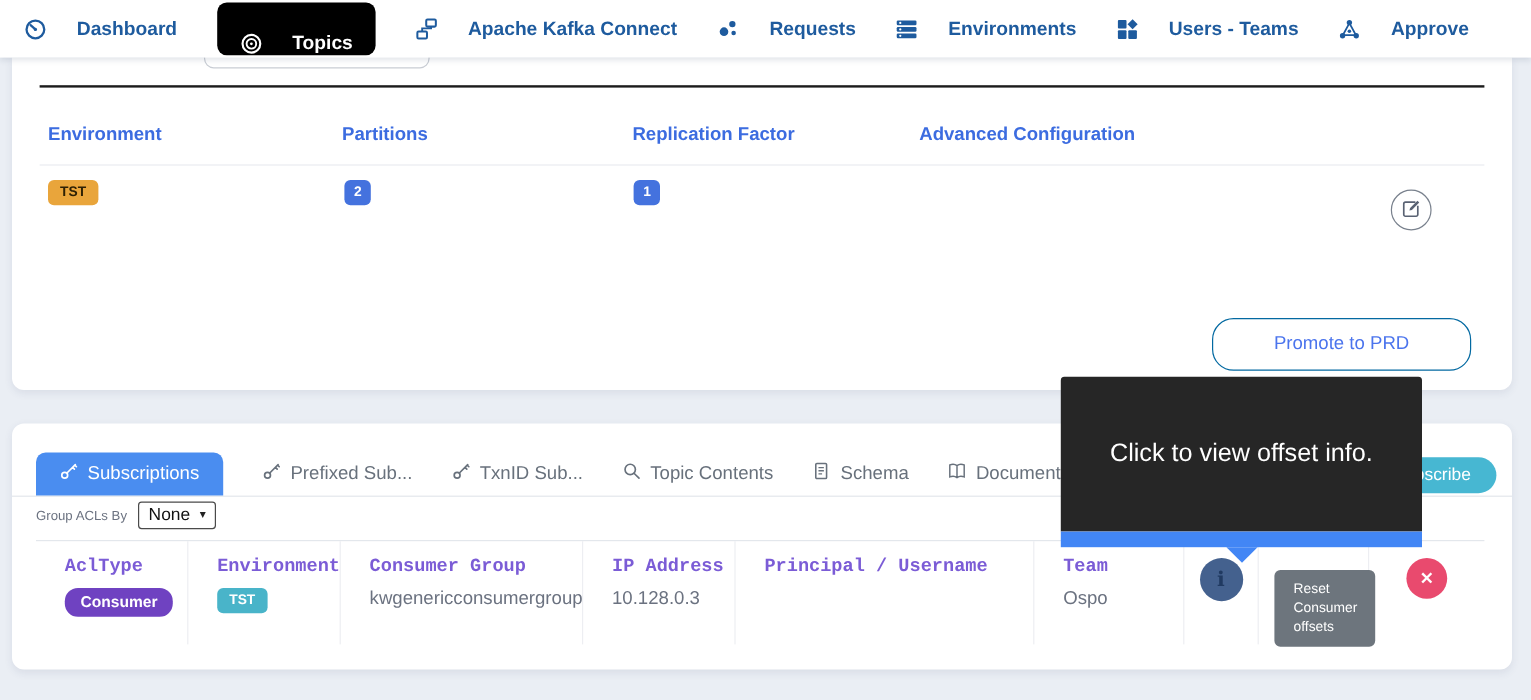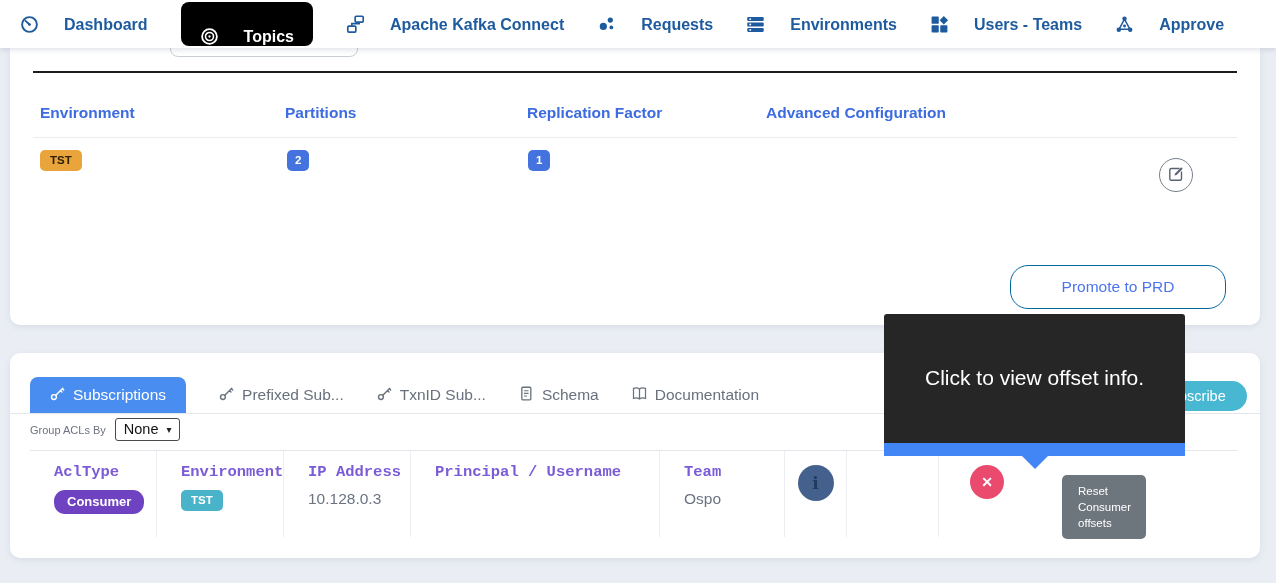--- a/index.html
+++ b/index.html
@@ -273,20 +273,29 @@
         <svg width="15" height="15" viewBox="0 0 16 16">
             <circle cx="4.2" cy="11.8" r="2.6" fill="none" stroke="currentColor" stroke-width="1.5"></circle>
             <path d="M6.2 9.8 L13.6 2.4 M11.2 4.8 L12.8 6.4 M13.2 2.8 L14.6 4.2" fill="none" stroke="currentColor" stroke-width="1.5" stroke-linecap="round"></path>
           </svg>
       </span>
       <span>TxnID Sub...</span>
     </div>
     <div class="tab">
       <span>
         <svg width="15" height="15" viewBox="0 0 16 16">
+            <circle cx="6.6" cy="6.6" r="4.6" fill="none" stroke="currentColor" stroke-width="1.5"></circle>
+            <path d="M10.2 10.2 L14.4 14.4" stroke="currentColor" stroke-width="1.5" stroke-linecap="round"></path>
+          </svg>
+      </span>
+      <span>Topic Contents</span>
+    </div>
+    <div class="tab">
+      <span>
+        <svg width="15" height="15" viewBox="0 0 16 16">
             <rect x="3" y="1.3" width="9.6" height="13.4" rx="1" fill="none" stroke="currentColor" stroke-width="1.4"></rect>
             <path d="M5.4 5 H10.2 M5.4 7.8 H10.2 M5.4 10.6 H8.6" stroke="currentColor" stroke-width="1.2"></path>
           </svg>
       </span>
       <span>Schema</span>
     </div>
     <div class="tab">
       <span>
         <svg width="15" height="15" viewBox="0 0 16 16">
             <path d="M8 3.2 C6.2 1.8 3.6 1.8 1.6 2.6 V13.2 C3.6 12.4 6.2 12.4 8 13.9 C9.8 12.4 12.4 12.4 14.4 13.2 V2.6 C12.4 1.8 9.8 1.8 8 3.2 Z M8 3.2 V13.9" fill="none" stroke="currentColor" stroke-width="1.3"></path>
@@ -309,20 +318,24 @@
 
   <div class="acl-table">
     <div class="acl-col w0">
       <div class="acl-h">AclType</div>
       <span class="badge-consumer">Consumer</span>
     </div>
     <div class="acl-col w1">
       <div class="acl-h">Environment</div>
       <span class="badge-tst-teal">TST</span>
     </div>
+    <div class="acl-col w2">
+      <div class="acl-h">Consumer Group</div>
+      <div class="acl-v">kwgenericconsumergroup</div>
+    </div>
     <div class="acl-col w3">
       <div class="acl-h">IP Address</div>
       <div class="acl-v">10.128.0.3</div>
     </div>
     <div class="acl-col w4">
       <div class="acl-h">Principal / Username</div>
     </div>
     <div class="acl-col w5">
       <div class="acl-h">Team</div>
       <div class="acl-v">Ospo</div>

